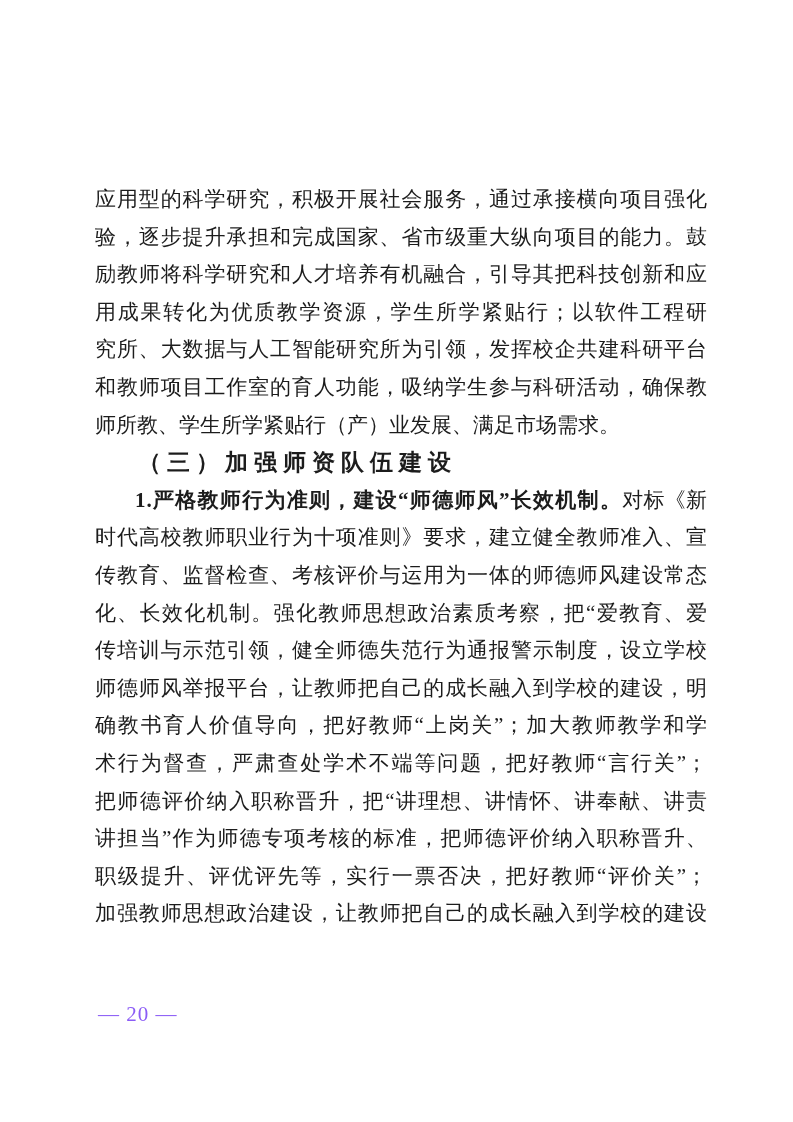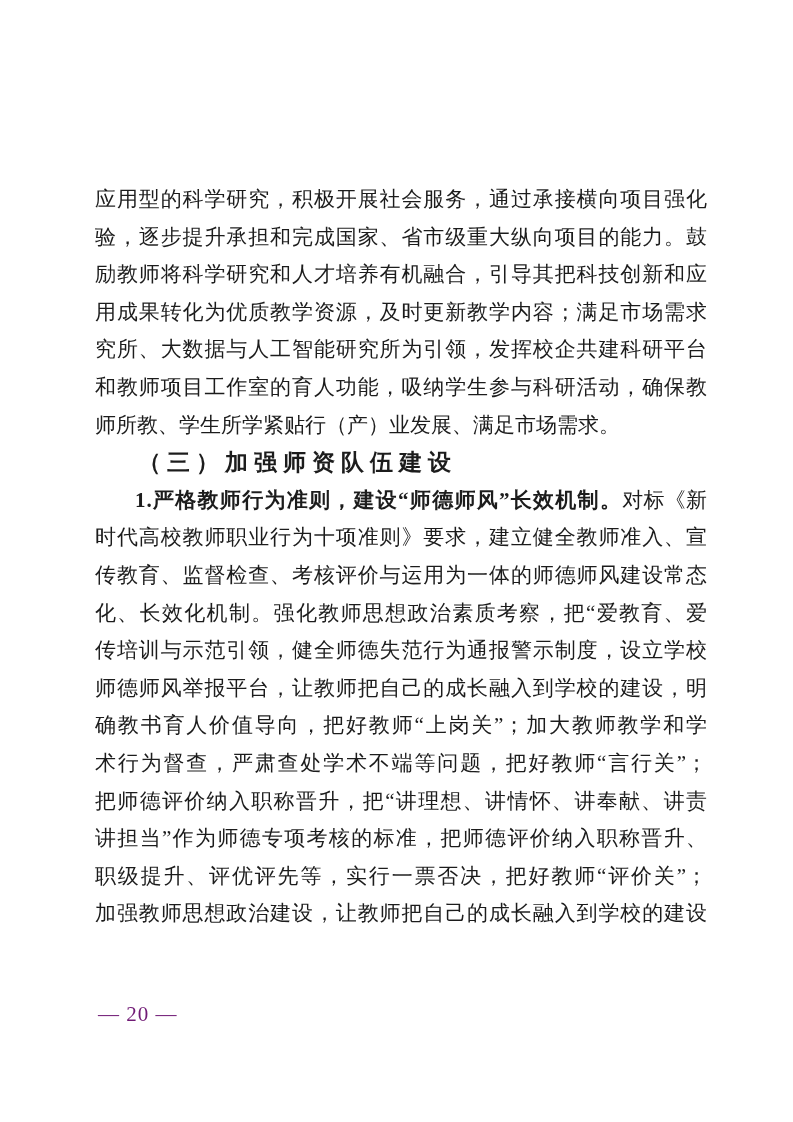--- a/index.html
+++ b/index.html
@@ -47,33 +47,33 @@
   .bold {
     font-weight: bold;
     letter-spacing: 1px;
   }
   .page-number {
     position: absolute;
     left: 98px;
     top: 1000px;
     font-size: 21px;
     line-height: 28px;
-    color: #701a75;
+    color: #8b5cf6;
     letter-spacing: 1px;
   }
 </style>
 </head>
 <body>
 
 <div class="page">
   <div class="text-block">
       <div class="line"><span>应用型的科学研究，积极开展社会服务，通过承接横向项目强化</span></div>
       <div class="line"><span>验，逐步提升承担和完成国家、省市级重大纵向项目的能力。鼓</span></div>
       <div class="line"><span>励教师将科学研究和人才培养有机融合，引导其把科技创新和应</span></div>
-      <div class="line"><span>用成果转化为优质教学资源，及时更新教学内容；满足市场需求</span></div>
+      <div class="line"><span>用成果转化为优质教学资源，学生所学紧贴行；以软件工程研</span></div>
       <div class="line"><span>究所、大数据与人工智能研究所为引领，发挥校企共建科研平台</span></div>
       <div class="line"><span>和教师项目工作室的育人功能，吸纳学生参与科研活动，确保教</span></div>
       <div class="line no-justify"><span>师所教、学生所学紧贴行（产）业发展、满足市场需求。</span></div>
       <div class="line heading no-justify indent"><span>（三）加强师资队伍建设</span></div>
       <div class="line indent"><span class="bold">1.严格教师行为准则，建设“师德师风”长效机制。</span><span>对标《新</span></div>
       <div class="line"><span>时代高校教师职业行为十项准则》要求，建立健全教师准入、宣</span></div>
       <div class="line"><span>传教育、监督检查、考核评价与运用为一体的师德师风建设常态</span></div>
       <div class="line"><span>化、长效化机制。强化教师思想政治素质考察，把“爱教育、爱</span></div>
       <div class="line"><span>传培训与示范引领，健全师德失范行为通报警示制度，设立学校</span></div>
       <div class="line"><span>师德师风举报平台，让教师把自己的成长融入到学校的建设，明</span></div>

